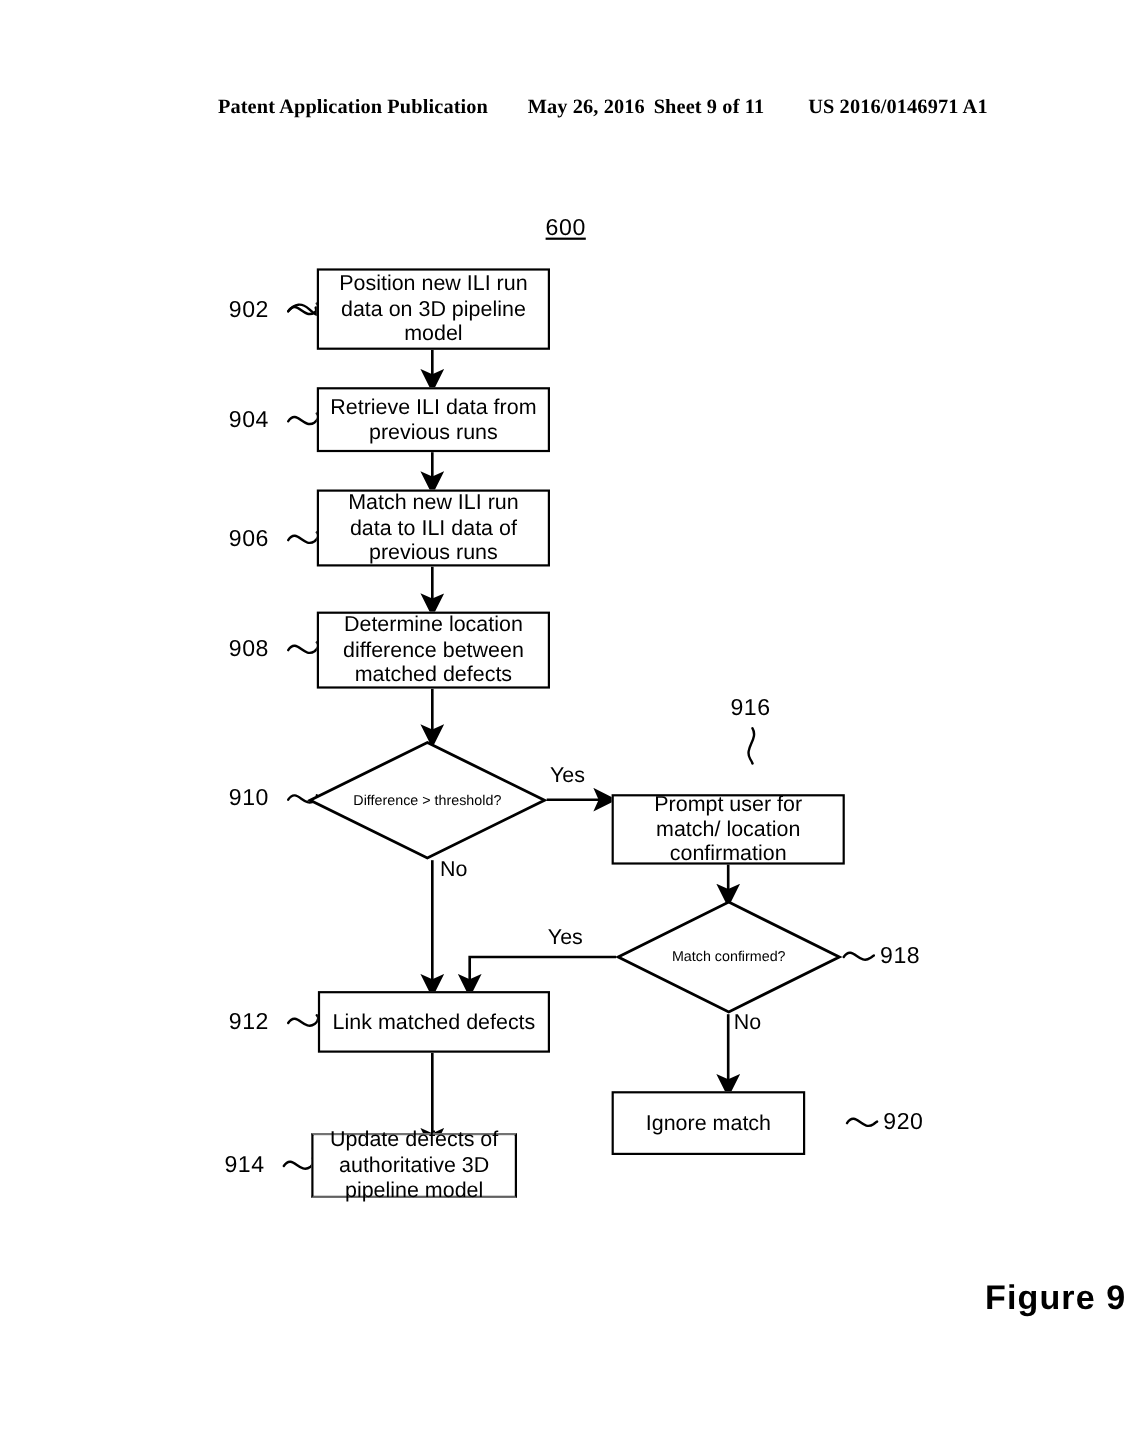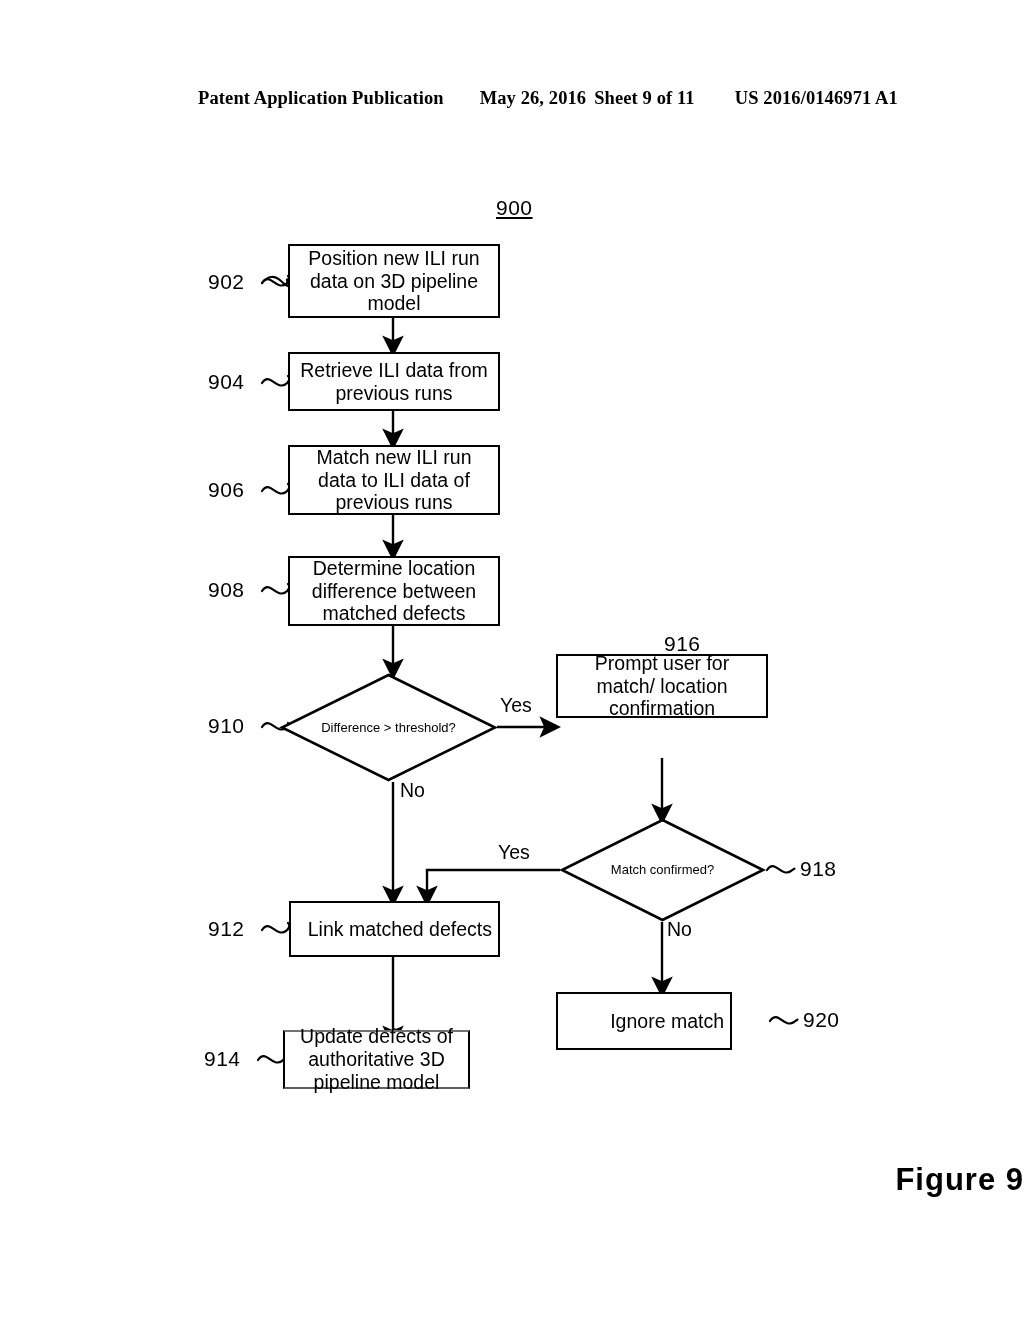--- a/index.html
+++ b/index.html
@@ -46,21 +46,21 @@
   }
 
   
   .node-box {
     position: absolute;
     box-sizing: border-box;
     border: 2.2px solid #000;
     background: #ffffff;
     display: flex;
     align-items: center;
-    justify-content: flex-end;
+    justify-content: center;
     text-align: center;
     font-size: 19.5px;
     line-height: 1.17;
     padding: 2px 6px;
     font-family: "Liberation Sans", sans-serif;
   }
 
   
   .node-box.faded {
     border-top-color: rgba(0,0,0,0.55);
@@ -139,21 +139,21 @@
 
 <div class="pub-header">
   <span class="seg-title">Patent Application Publication</span>
   <span class="seg-date">May 26, 2016</span>
   <span class="seg-sheet">Sheet 9 of 11</span>
   <span class="seg-num">US 2016/0146971 A1</span>
 </div>
 
 <div class="diagram">
 
-  <div class="ref-900" style="left:496px; top:196px;">900</div>
+  <div class="ref-900" style="left:496px; top:196px;">600</div>
 
   <svg class="wires" viewBox="0 0 1024 1320">
     <defs>
       <marker id="arrowhead" markerWidth="9" markerHeight="9" refX="4" refY="4.5" orient="auto" markerUnits="strokeWidth">
         <path d="M0,0 L9,4.5 L0,9 L2,4.5 z" fill="#000"></path>
       </marker>
     </defs>
 
     <g stroke="#000" stroke-width="2.4" fill="none">
 
@@ -236,21 +236,21 @@
   </div>
 
   <div class="node-box" style="left:289px; top:901px; width:211px; height:56px;">
     <span class="node-text">Link matched defects</span>
   </div>
 
   <div class="node-box faded" style="left:283px; top:1030px; width:187px; height:59px;">
     <span class="node-text">Update defects of authoritative 3D pipeline model</span>
   </div>
 
-  <div class="node-box" style="left:556px; top:654px; width:212px; height:64px;">
+  <div class="node-box" style="left:556px; top:722px; width:212px; height:64px;">
     <span class="node-text">Prompt user for match/ location confirmation</span>
   </div>
 
   <div class="node-box" style="left:556px; top:992px; width:176px; height:58px;">
     <span class="node-text">Ignore match</span>
   </div>
 
   <div class="node-diamond" style="left:280px; top:673px; width:217px; height:109px;">
     <svg width="217" height="109" viewBox="0 0 217 109">
       <polygon points="108.5,2 215,54.5 108.5,107 2,54.5" fill="#ffffff" stroke="#000" stroke-width="2.6" stroke-linejoin="miter"></polygon>

